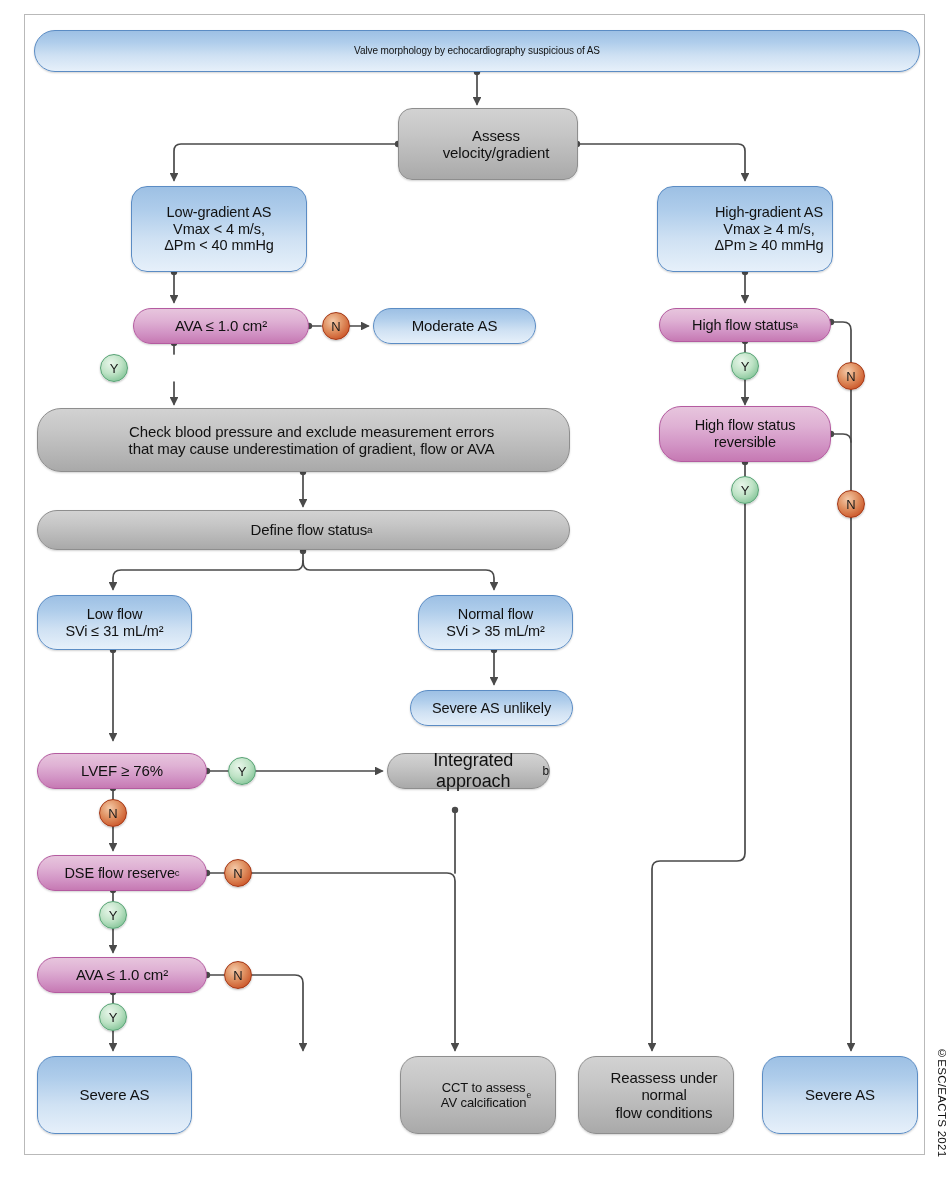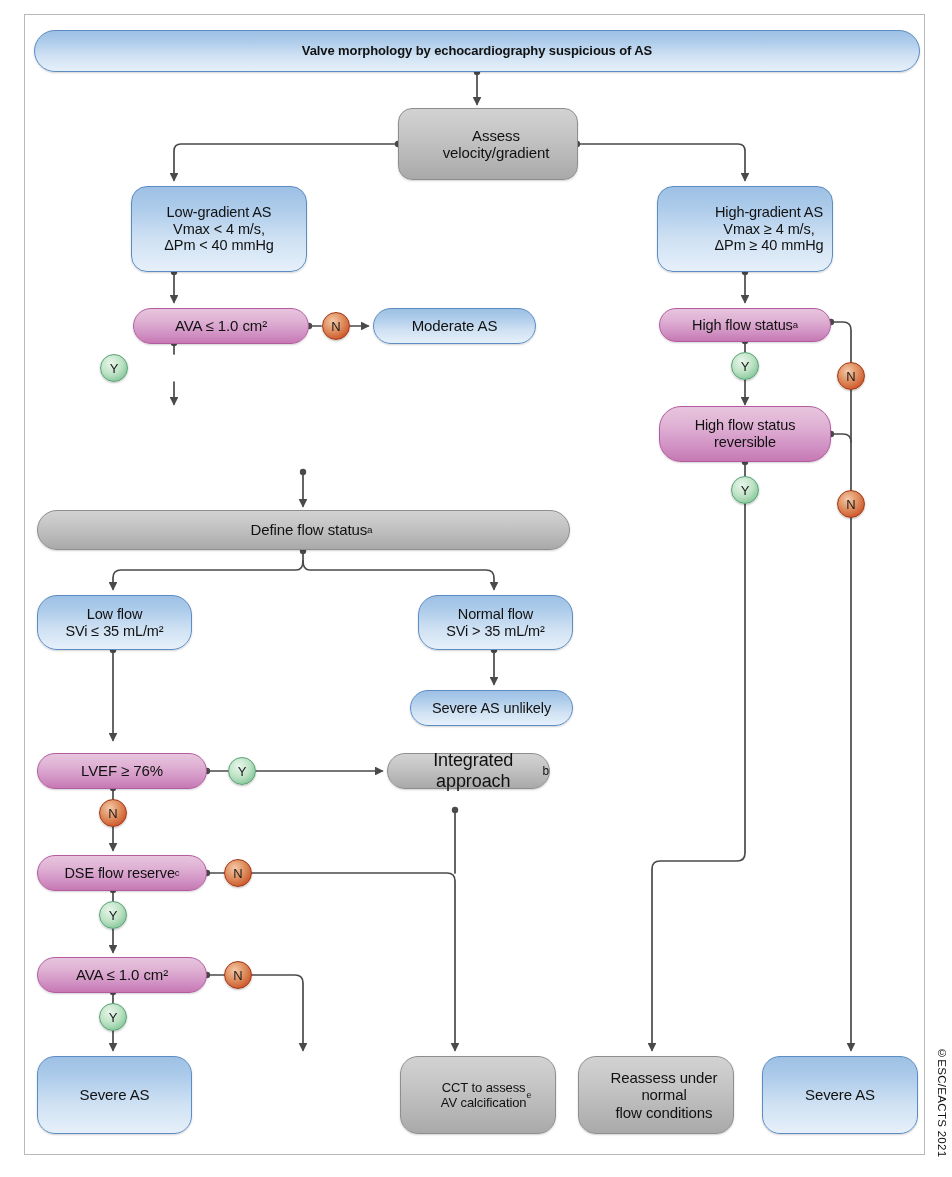--- a/index.html
+++ b/index.html
@@ -181,21 +181,21 @@
       <circle cx="831" cy="434" r="3.2" fill="#4a4a4a" stroke="none"></circle>
       <path d="M 831 434 L 843 434 Q 851 434 851 442"></path>
 
       <circle cx="745" cy="462" r="3.2" fill="#4a4a4a" stroke="none"></circle>
       <path d="M 745 462 L 745 476"></path>
       <path d="M 745 504 L 745 853 Q 745 861 737 861 L 660 861 Q 652 861 652 869 L 652 1050" marker-end="url(#arrow)"></path>
 
     </g>
   </svg>
 
-  <div class="node blue" style="left:34px; top:30px; width:886px; height:42px; border-radius:21px; font-size:13px;font-weight:bold;">Valve morphology by echocardiography suspicious of AS</div>
+  <div class="node blue" style="left:34px; top:30px; width:886px; height:42px; border-radius:21px; font-size:10px;">Valve morphology by echocardiography suspicious of AS</div>
 
   <div class="node grey" style="left:398px; top:108px; width:180px; height:72px; border-radius:14px; font-size:15px;">Assess
 velocity/gradient</div>
 
   <div class="node blue" style="left:131px; top:186px; width:176px; height:86px; border-radius:16px; font-size:14.5px;">Low-gradient AS
 Vmax &lt; 4 m/s,
 ΔPm &lt; 40 mmHg</div>
 
   <div class="node blue" style="left:657px; top:186px; width:176px; height:86px; border-radius:16px; font-size:14.5px;padding-left:48px;">High-gradient AS
 Vmax ≥ 4 m/s,
@@ -217,27 +217,29 @@
 
   <div class="badge badge-n" style="left:837px; top:362px;">N</div>
 
   <div class="node pink" style="left:659px; top:406px; width:172px; height:56px; border-radius:22px; font-size:14.5px;">High flow status
 reversible</div>
 
   <div class="badge badge-y" style="left:731px; top:476px;">Y</div>
 
   <div class="badge badge-n" style="left:837px; top:490px;">N</div>
 
+  <div class="node grey" style="left:37px; top:408px; width:533px; height:64px; border-radius:24px; font-size:15px;">Check blood pressure and exclude measurement errors
+that may cause underestimation of gradient, flow or AVA</div>
 
   <div class="node grey" style="left:37px; top:510px; width:533px; height:40px; border-radius:20px; font-size:15px;">
     <span>Define flow status</span><sup>a</sup>
   </div>
 
   <div class="node blue" style="left:37px; top:595px; width:155px; height:55px; border-radius:20px; font-size:14.5px;">Low flow
-SVi ≤ 35 mL/m²</div>
+SVi ≤ 31 mL/m²</div>
 
   <div class="node blue" style="left:418px; top:595px; width:155px; height:55px; border-radius:20px; font-size:14.5px;">Normal flow
 SVi &gt; 35 mL/m²</div>
 
   <div class="node blue" style="left:410px; top:690px; width:163px; height:36px; border-radius:18px; font-size:14.5px;">Severe AS unlikely</div>
 
   <div class="node pink" style="left:37px; top:753px; width:170px; height:36px; border-radius:18px; font-size:15px;">LVEF ≥ 76%</div>
 
   <div class="badge badge-y" style="left:228px; top:757px;">Y</div>
 

